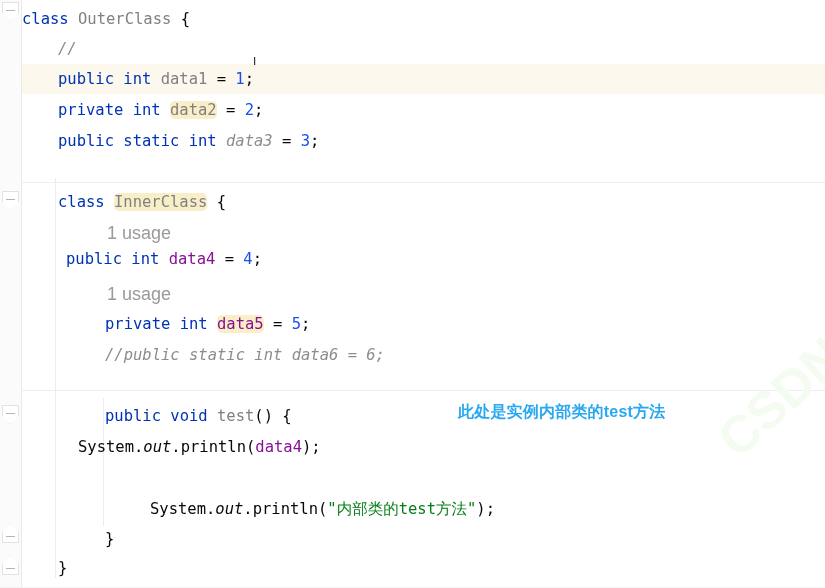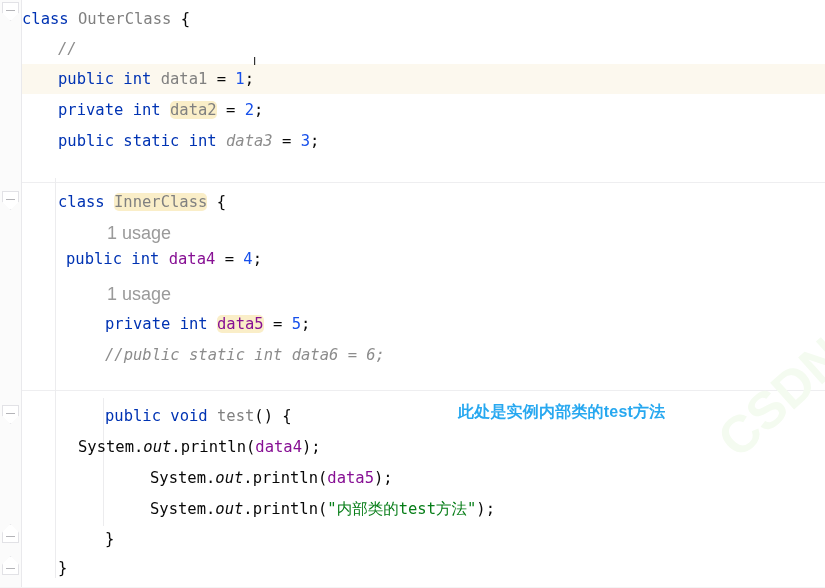--- a/index.html
+++ b/index.html
@@ -229,21 +229,20 @@
       <div class="code-line" style="top: 34px; padding-left: 58px;"><span class="comment">//</span></div>
       <div class="code-line" style="top: 64px; padding-left: 58px;"><span class="kw">public</span><span class="plain"> </span><span class="kw">int</span><span class="plain"> </span><span class="gray">data1</span><span class="plain"> = </span><span class="num">1</span><span class="plain">;</span></div>
       <div class="code-line" style="top: 95px; padding-left: 58px;"><span class="kw">private</span><span class="plain"> </span><span class="kw">int</span><span class="plain"> </span><span class="gray hl">data2</span><span class="plain"> = </span><span class="num">2</span><span class="plain">;</span></div>
       <div class="code-line" style="top: 126px; padding-left: 58px;"><span class="kw">public</span><span class="plain"> </span><span class="kw">static</span><span class="plain"> </span><span class="kw">int</span><span class="plain"> </span><span class="staticf">data3</span><span class="plain"> = </span><span class="num">3</span><span class="plain">;</span></div>
       <div class="code-line" style="top: 187px; padding-left: 58px;"><span class="kw">class</span><span class="plain"> </span><span class="gray hl">InnerClass</span><span class="plain"> </span><span class="plain">{</span></div>
       <div class="code-line" style="top: 244px; padding-left: 66px;"><span class="kw">public</span><span class="plain"> </span><span class="kw">int</span><span class="plain"> </span><span class="fieldpk">data4</span><span class="plain"> = </span><span class="num">4</span><span class="plain">;</span></div>
       <div class="code-line" style="top: 309px; padding-left: 105px;"><span class="kw">private</span><span class="plain"> </span><span class="kw">int</span><span class="plain"> </span><span class="fieldpk hl">data5</span><span class="plain"> = </span><span class="num">5</span><span class="plain">;</span></div>
       <div class="code-line" style="top: 340px; padding-left: 105px;"><span class="comment">//public static int data6 = 6;</span></div>
       <div class="code-line" style="top: 401px; padding-left: 105px;"><span class="kw">public</span><span class="plain"> </span><span class="kw">void</span><span class="plain"> </span><span class="methodn">test</span><span class="plain">() {</span></div>
       <div class="code-line" style="top: 432px; padding-left: 78px;"><span class="plain">System</span><span class="plain">.</span><span class="ital">out</span><span class="plain">.println(</span><span class="fieldpk">data4</span><span class="plain">);</span></div>
-      <div class="code-line" style="top: 463px; padding-left: 150px;"><span class="plain">System</span><span class="plain">.</span><span class="ital">out</span><span class="plain">.println(</span><span class="fieldpk">data5</span><span class="plain">);</span></div>
       <div class="code-line" style="top: 494px; padding-left: 150px;"><span class="plain">System</span><span class="plain">.</span><span class="ital">out</span><span class="plain">.println(</span><span class="str">"内部类的test方法"</span><span class="plain">);</span></div>
       <div class="code-line" style="top: 524px; padding-left: 105px;"><span class="plain">}</span></div>
       <div class="code-line" style="top: 553px; padding-left: 58px;"><span class="plain">}</span></div>
       <div class="hint-line" style="top: 218px; padding-left: 107px;">1 usage</div>
       <div class="hint-line" style="top: 279px; padding-left: 107px;">1 usage</div>
     </div>
 
   <div id="text-cursor" style="left: 253px; top: 56px;">I</div>
 
   <div id="annotation-note" style="left: 458px; top: 402px;">此处是实例内部类的test方法</div>

